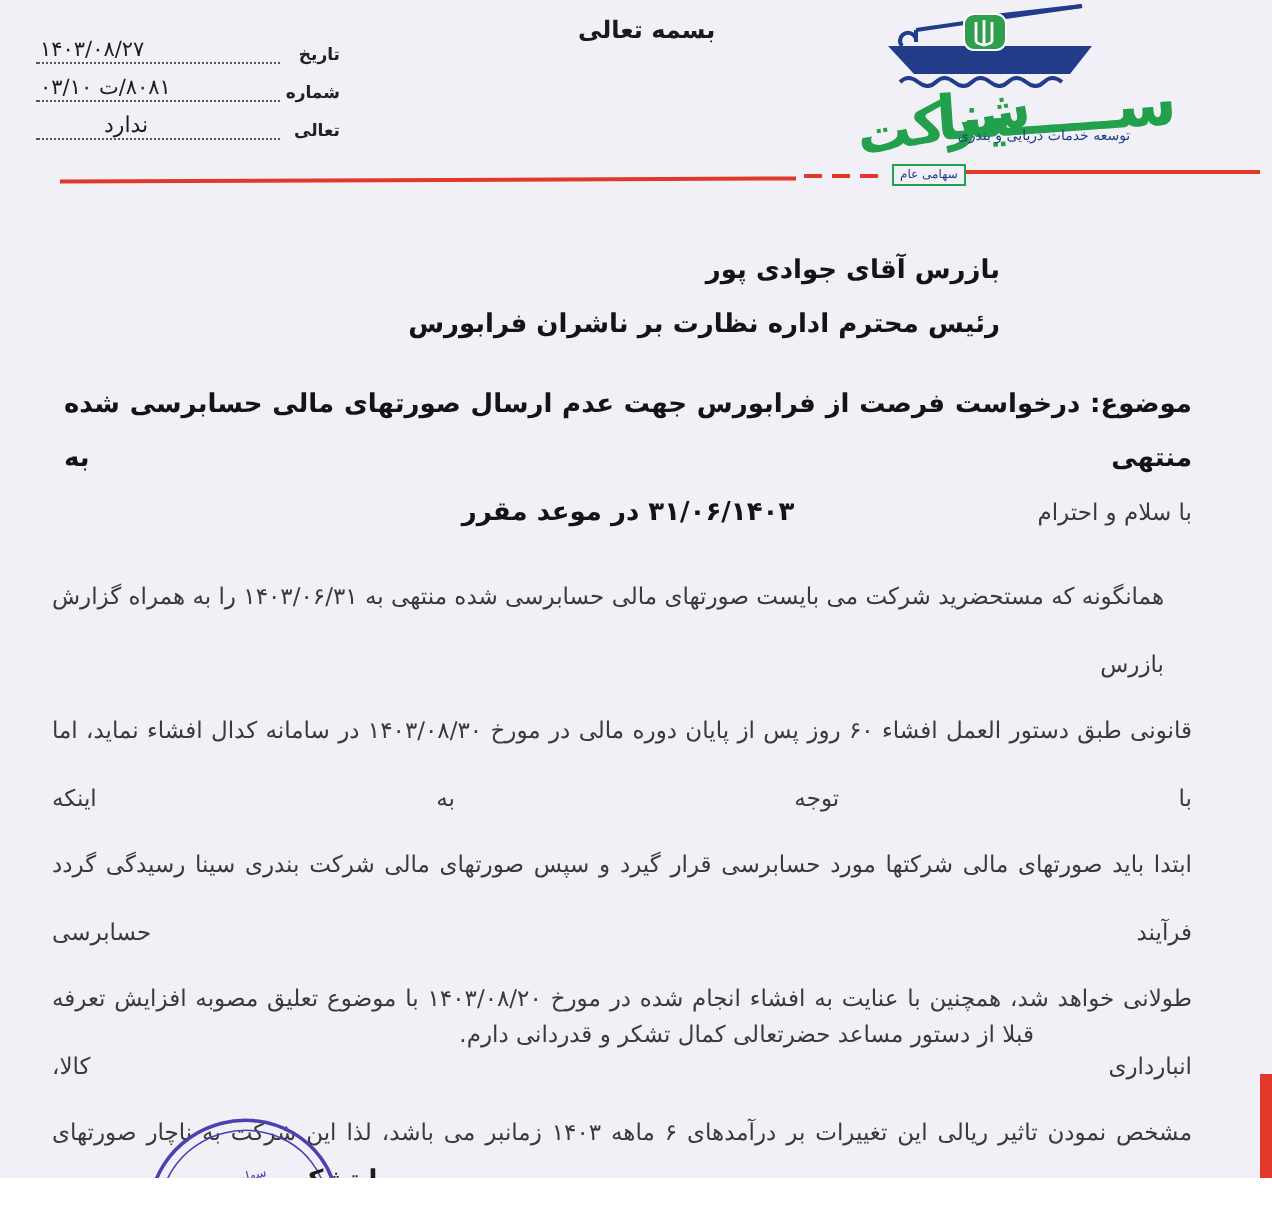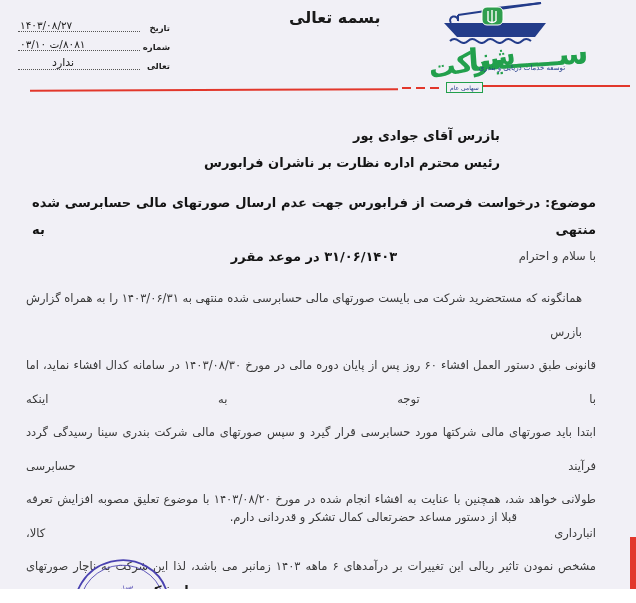--- a/index.html
+++ b/index.html
@@ -13,21 +13,21 @@
     color:#2f2f2f;
   }
   
   .meta{position:absolute;left:18px;top:16px;width:152px;direction:rtl;}
   .meta-row{position:relative;height:19px;}
   .meta-label{position:absolute;right:0;bottom:2px;font-size:8.5px;font-weight:bold;color:#222;}
   .meta-dots{position:absolute;left:0;right:30px;bottom:3px;border-bottom:1.5px dotted #555;}
   .meta-value{position:absolute;left:2px;bottom:4px;font-size:10.5px;color:#1d1d1d;white-space:nowrap;direction:rtl;}
   .meta-value.hand{font-size:11px;left:34px;}
   
-  .bismillah{position:absolute;left:289px;top:8px;font-size:16px;font-weight:bold;color:#1a1a1a;direction:rtl;}
+  .bismillah{position:absolute;left:289px;top:8px;font-size:12px;font-weight:bold;color:#1a1a1a;direction:rtl;}
   
   .ship{position:absolute;left:438px;top:0px;}
   .logo-name-right{position:absolute;left:468px;top:38px;font-size:31px;font-weight:bold;color:#22a04c;direction:rtl;white-space:nowrap;transform:rotate(-4deg);}
   .logo-name-left{position:absolute;left:428px;top:46px;font-size:27px;font-weight:bold;color:#22a04c;direction:rtl;transform:rotate(-10deg);}
   .logo-sub{position:absolute;left:476px;top:64px;width:92px;text-align:center;font-size:7px;color:#233c8a;direction:rtl;}
   .logo-type{position:absolute;left:446px;top:82px;border:1px solid #22a04c;background:#f1f0f6;font-size:6px;color:#233c8a;padding:1px 3px;direction:rtl;z-index:3;}
   
   .rule{position:absolute;height:2px;background:#e2372b;}
   .rule-left{left:30px;width:368px;top:89px;transform:rotate(-0.25deg);}
   .rule-dash{left:402px;width:42px;top:87px;height:1.5px;background:repeating-linear-gradient(to right,#e2372b 0 9px,transparent 9px 14px);}

